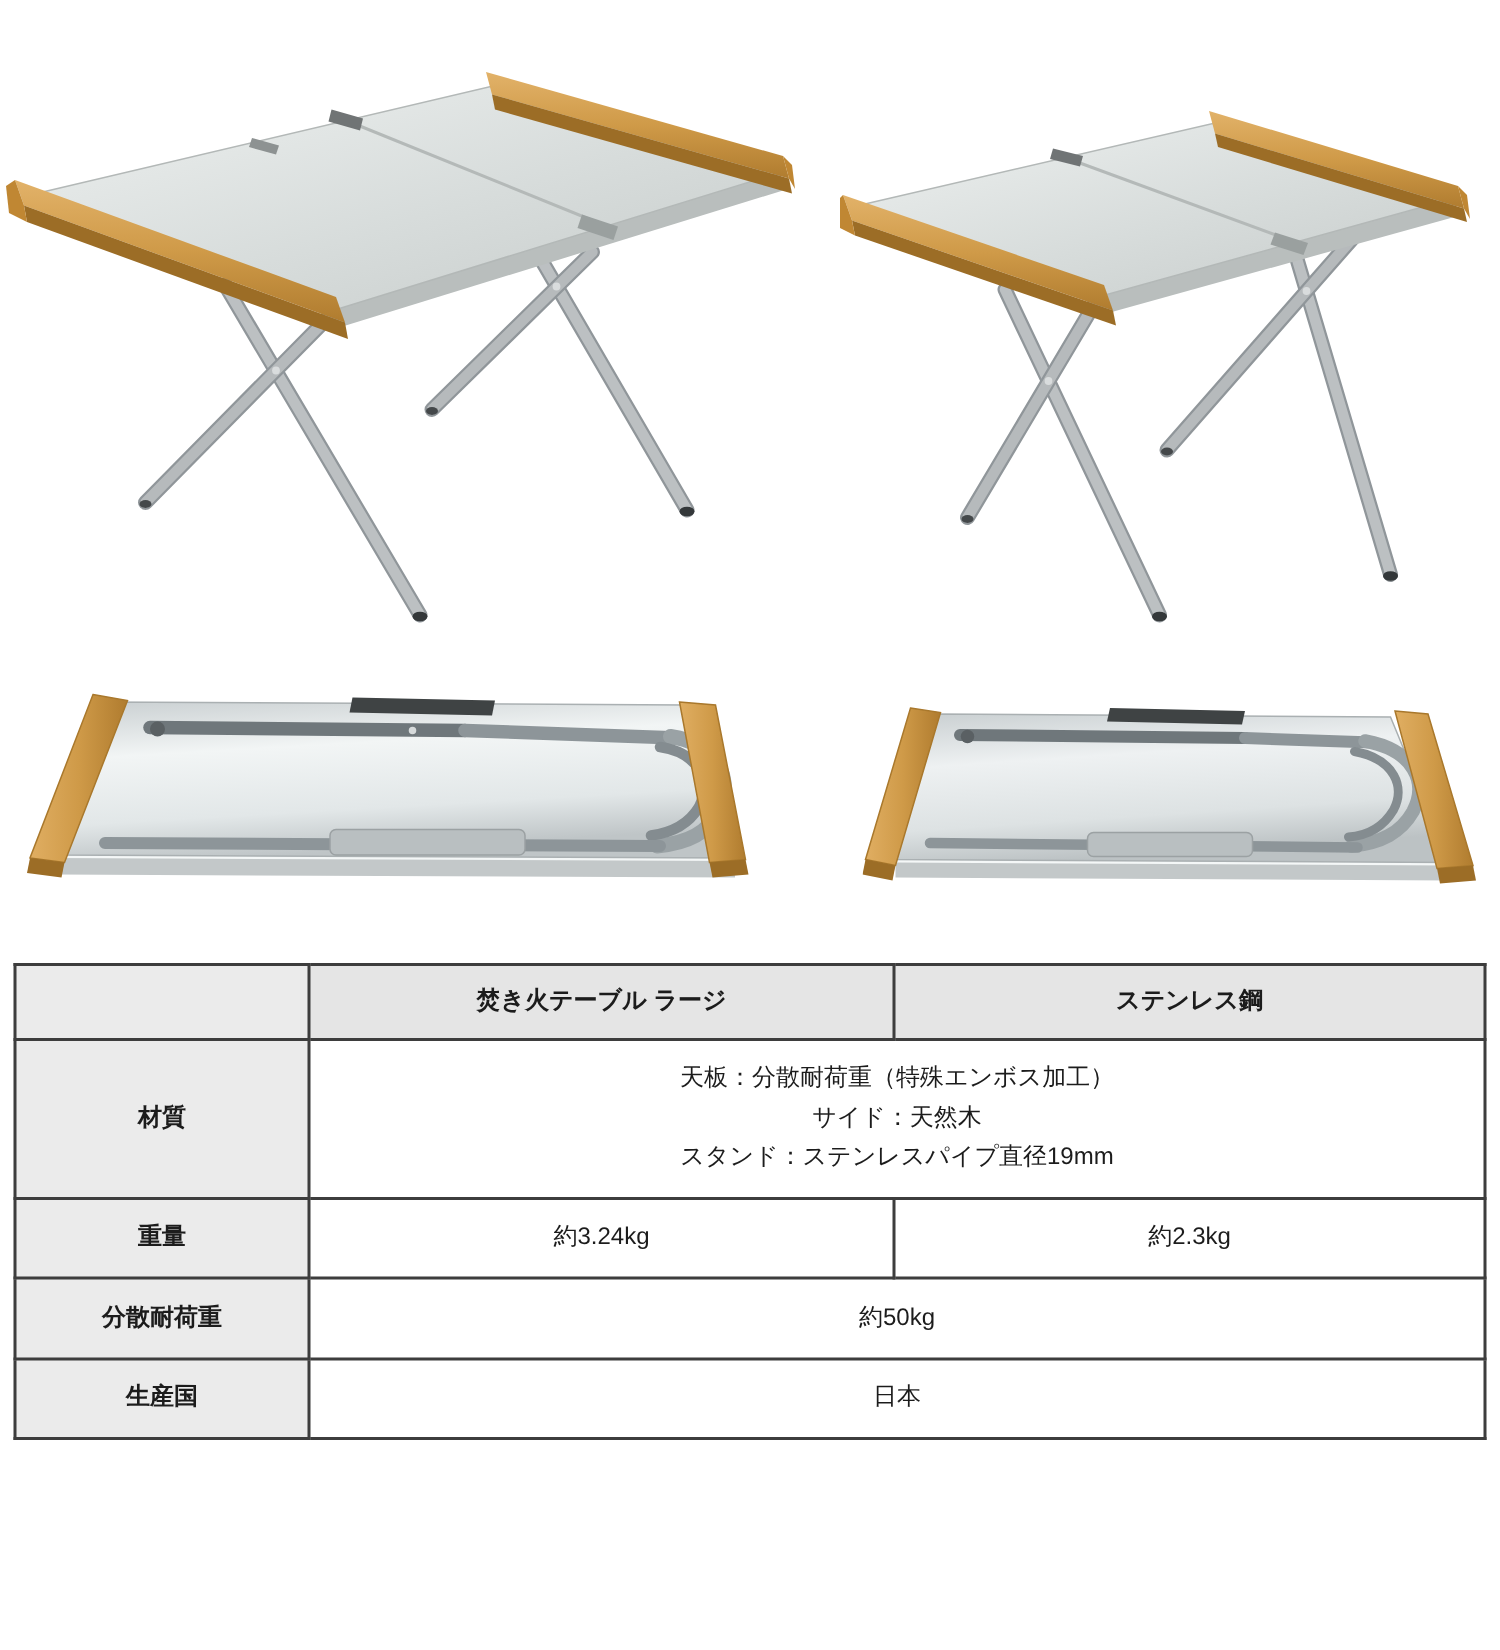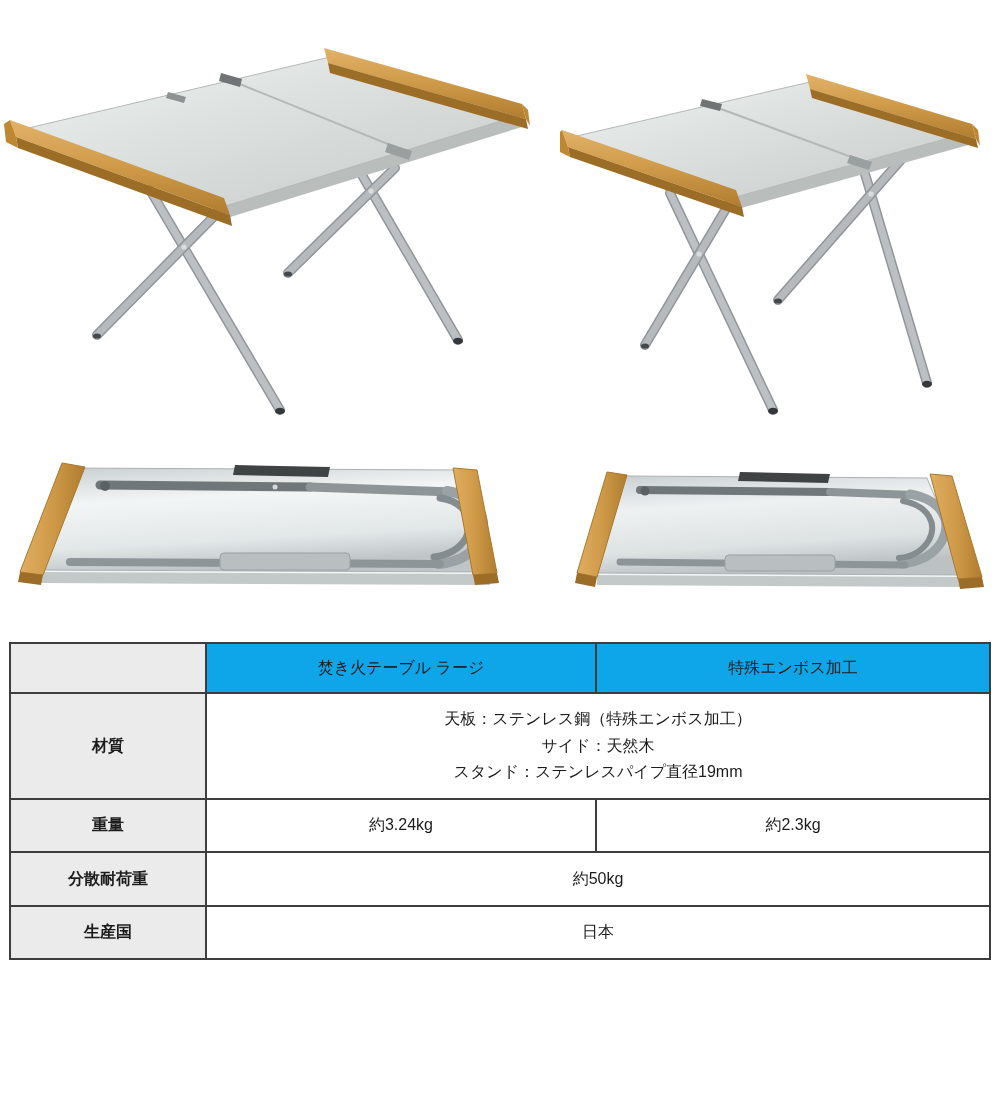--- a/index.html
+++ b/index.html
@@ -11,21 +11,21 @@
   table.spec{
     position:absolute;left:9px;top:642px;width:980px;
     border-collapse:collapse;table-layout:fixed;
     border:2px solid #3d3d3d;
   }
   table.spec th,table.spec td{
     border:2px solid #3d3d3d;text-align:center;vertical-align:middle;
     padding:2px 4px;font-size:16px;line-height:1.65;
   }
   table.spec th.lab{background:#ebebeb;font-weight:bold;}
-  table.spec th.hd{background:#0ea5e9;font-weight:normal;margin-top:10px;}
+  table.spec th.hd{background:#e5e5e5;font-weight:bold;margin-top:10px;}
   table.spec td{background:#ffffff;font-weight:normal;}
   tr.r-head{height:50px;} tr.r-size{height:80px;} tr.r-mat{height:106px;}
   tr.r-wt{height:53px;padding-left:40px;} tr.r-load{height:54px;margin-left:46px;} tr.r-org{height:53px;padding-left:45px;}
   .cellline{display:block;}
 </style>
 </head>
 <body>
 
 <div class="canvas">
 
@@ -201,26 +201,26 @@
   <table class="spec">
     <colgroup>
       <col style="width:196px">
         <col style="width:390px">
         <col style="width:394px">
     </colgroup>
     <tbody>
       <tr class="r-head">
         <th class="lab"></th>
         <th class="hd">焚き火テーブル ラージ</th>
-        <th class="hd">特殊エンボス加工</th>
+        <th class="hd">ステンレス鋼</th>
       </tr>
       <tr class="r-mat">
         <th class="lab">材質</th>
         <td colspan="2">
-          <span class="cellline">天板：ステンレス鋼（特殊エンボス加工）</span>
+          <span class="cellline">天板：分散耐荷重（特殊エンボス加工）</span>
           <span class="cellline">サイド：天然木</span>
           <span class="cellline">スタンド：ステンレスパイプ直径19mm</span>
         </td>
       </tr>
       <tr class="r-wt">
         <th class="lab">重量</th>
         <td>約3.24kg</td>
         <td>約2.3kg</td>
       </tr>
       <tr class="r-load">

